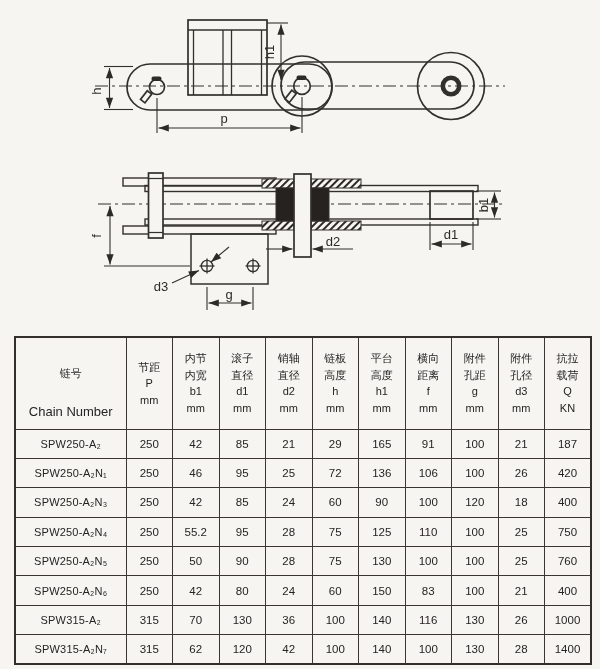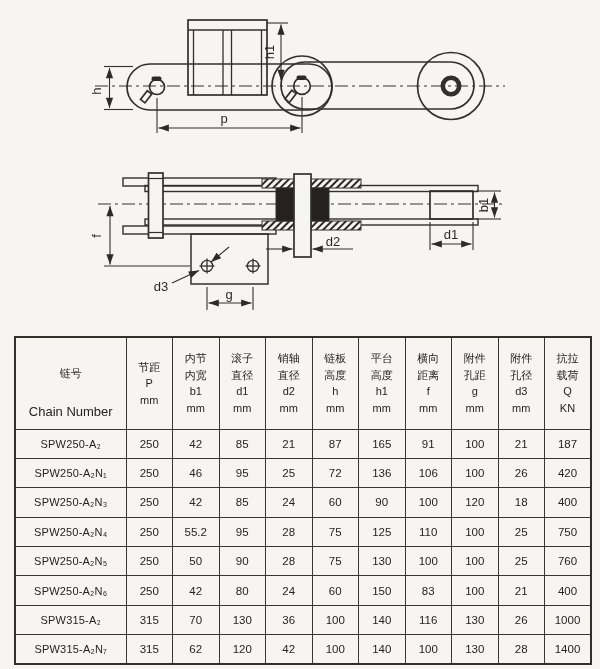--- a/index.html
+++ b/index.html
@@ -268,21 +268,21 @@
           </th>
         </tr>
     </thead>
     <tbody>
         <tr>
           <td class="chain-col">SPW250-A₂</td>
           <td>250</td>
           <td>42</td>
           <td>85</td>
           <td>21</td>
-          <td>87</td>
+          <td>29</td>
           <td>165</td>
           <td>91</td>
           <td>100</td>
           <td>21</td>
           <td>187</td>
         </tr>
         <tr>
           <td class="chain-col">SPW250-A₂N₁</td>
           <td>250</td>
           <td>46</td>

